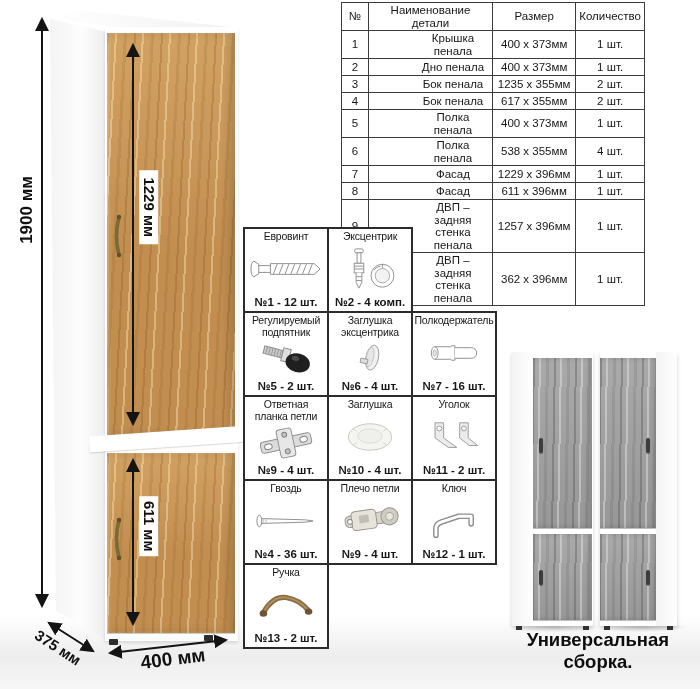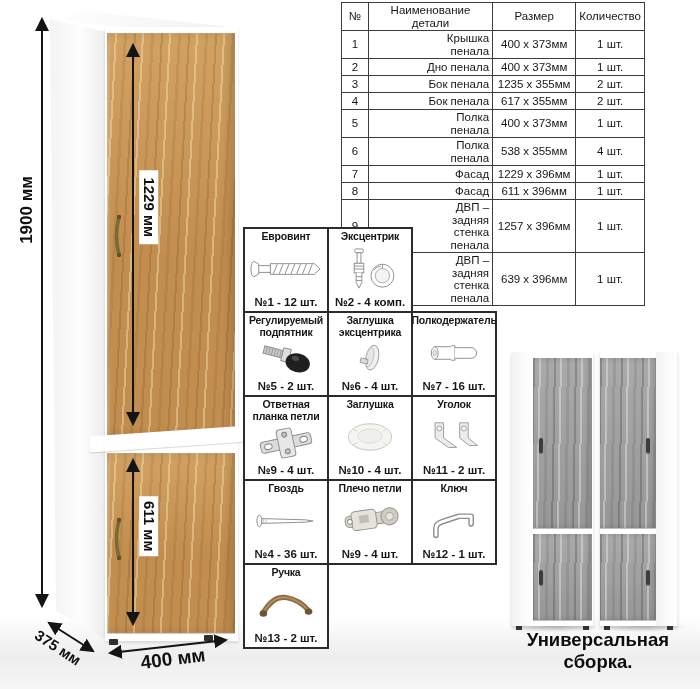--- a/index.html
+++ b/index.html
@@ -40,30 +40,30 @@
   .dim-611{left:119px;top:517px;width:56px;font-size:15px;transform:rotate(90deg);background:#fff;padding:1px 2px;line-height:1.1;}
   .dim-375{left:26px;top:639px;width:64px;font-size:15px;transform:rotate(33deg);}
   .dim-400{left:127px;top:648px;width:92px;font-size:19px;transform:rotate(-7deg);}
   
   .parts{position:absolute;left:341px;top:2px;width:304px;border-collapse:collapse;
     font-size:11.5px;line-height:12.5px;}
   .parts th,.parts td{border:1px solid #3c3c3c;padding:1px 3px;font-weight:400;color:#161616;}
   .parts th{text-align:center;height:15px;}
   .parts td{height:14px;}
   .parts td.c{text-align:center;}
-  .parts td.l{text-align:right;padding-left:48px;}
+  .parts td.l{text-align:center;padding-left:48px;}
   
   .hw{position:absolute;left:243px;top:227px;}
   .hw-row{display:flex;}
   .hw-row + .hw-row{margin-top:-2px;}
   .hw-cell{width:86px;height:86px;border:2px solid #2b2b2b;box-sizing:border-box;background:#fff;
     display:flex;flex-direction:column;align-items:center;justify-content:space-between;
     padding:2px 1px;}
   .hw-cell + .hw-cell{margin-left:-2px;}
-  .hw-title{font-weight:bold;font-size:10.5px;line-height:11.5px;text-align:center;letter-spacing:-0.2px;color:#161616;}
+  .hw-title{font-weight:normal;font-size:10.5px;line-height:11.5px;text-align:center;letter-spacing:-0.2px;color:#161616;}
   .hw-icon{flex:0 0 auto;display:flex;align-items:center;justify-content:center;}
   .hw-count{font-weight:bold;font-size:11.5px;color:#161616;padding-bottom:1px;}
   
   .gcab{position:absolute;background:#fff;box-shadow:0 2px 4px rgba(0,0,0,.18);}
   .gdoor{position:absolute;
     background:
       repeating-linear-gradient(91deg, rgba(55,55,55,.28) 0 2px, rgba(0,0,0,0) 2px 6px,
         rgba(255,255,255,.34) 6px 8px, rgba(0,0,0,0) 8px 13px,
         rgba(70,70,70,.14) 13px 16px, rgba(0,0,0,0) 16px 21px),
       linear-gradient(180deg, var(--gray-hi,#aaaaaa), var(--gray-md,#979797));
@@ -195,21 +195,21 @@
         </tr>
       <tr>
           <td class="c">9</td>
           <td class="l">ДВП – задняя стенка пенала</td>
           <td class="c">1257 х 396мм</td>
           <td class="c">1 шт.</td>
         </tr>
       <tr>
           <td class="c">10</td>
           <td class="l">ДВП – задняя стенка пенала</td>
-          <td class="c">639 х 396мм</td>
+          <td class="c">362 х 396мм</td>
           <td class="c">1 шт.</td>
         </tr>
     </tbody>
   </table>
 
   <div class="hw">
     <div class="hw-row">
       <div class="hw-cell">
         <div class="hw-title">Евровинт</div>
         <div class="hw-icon">

